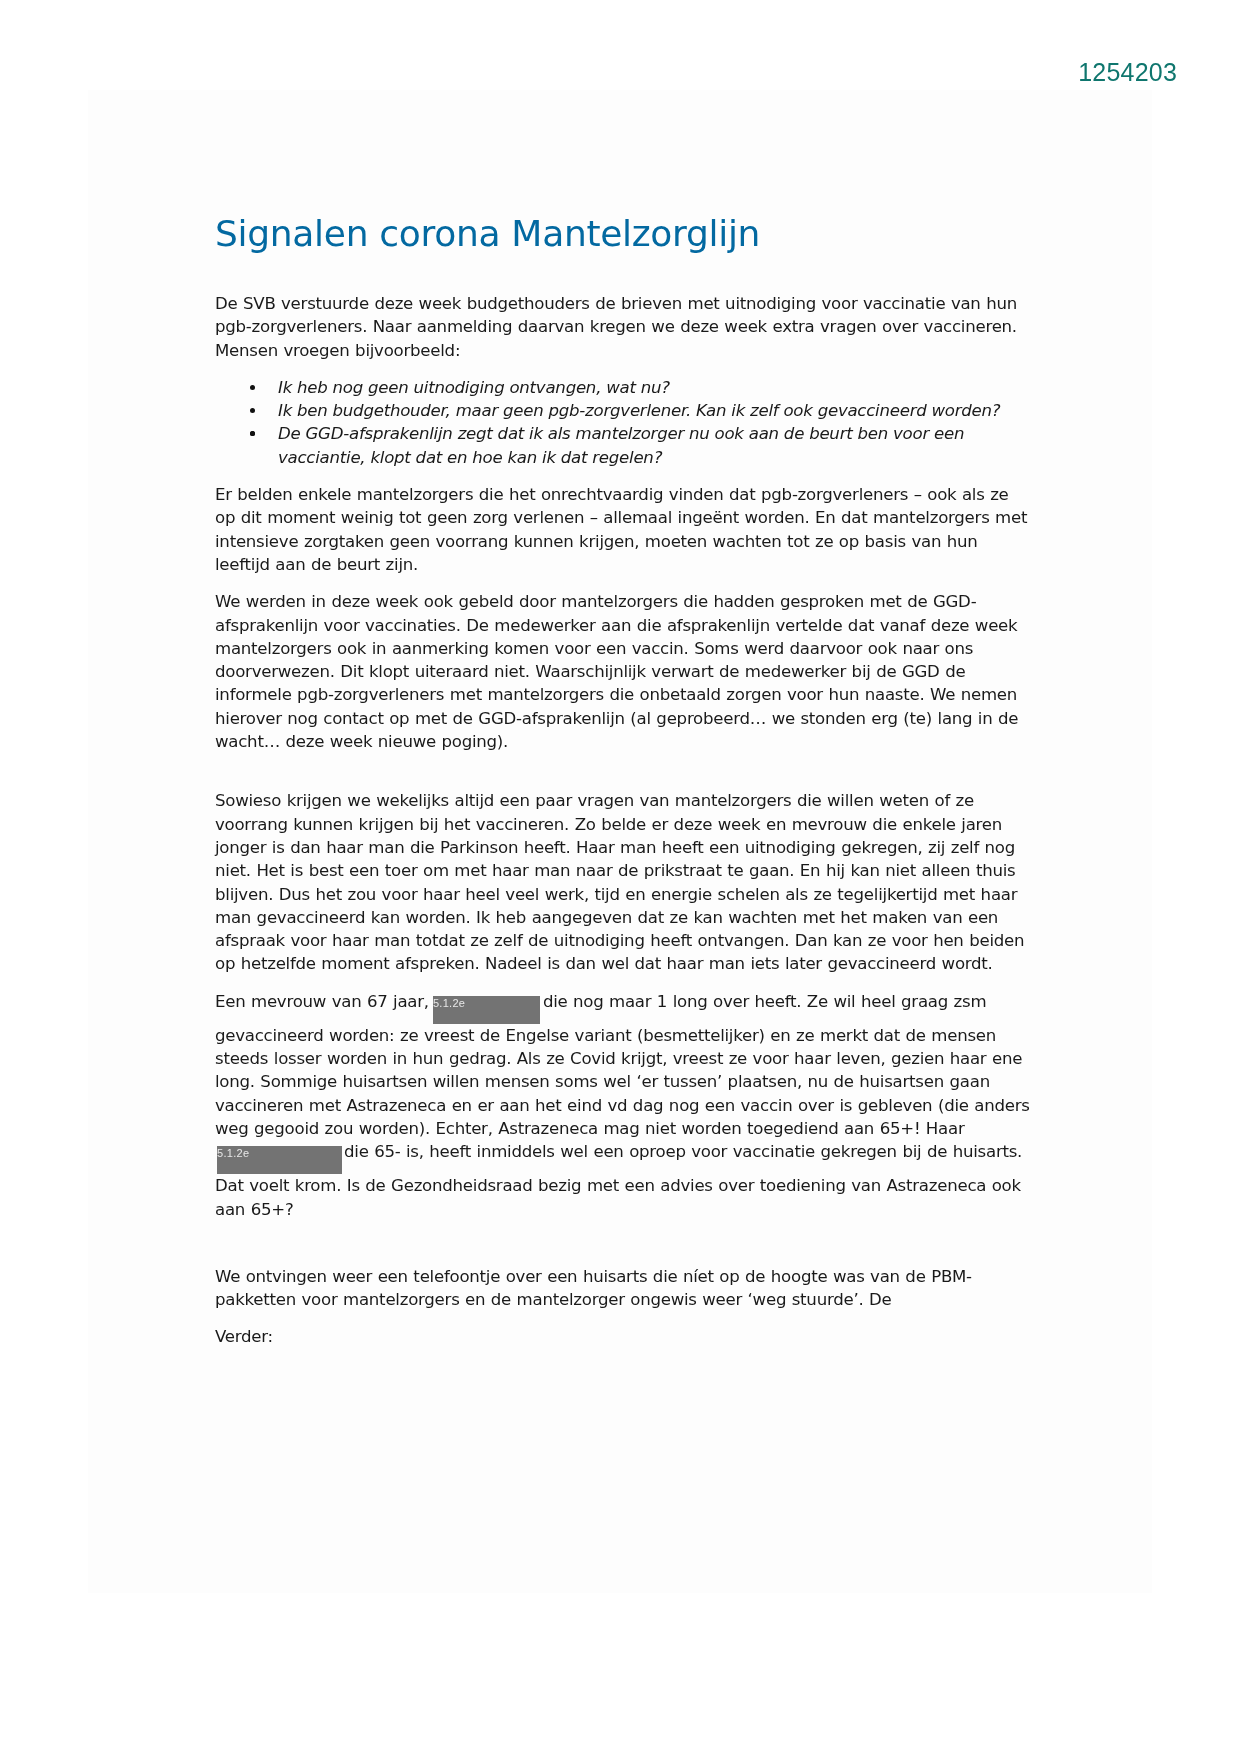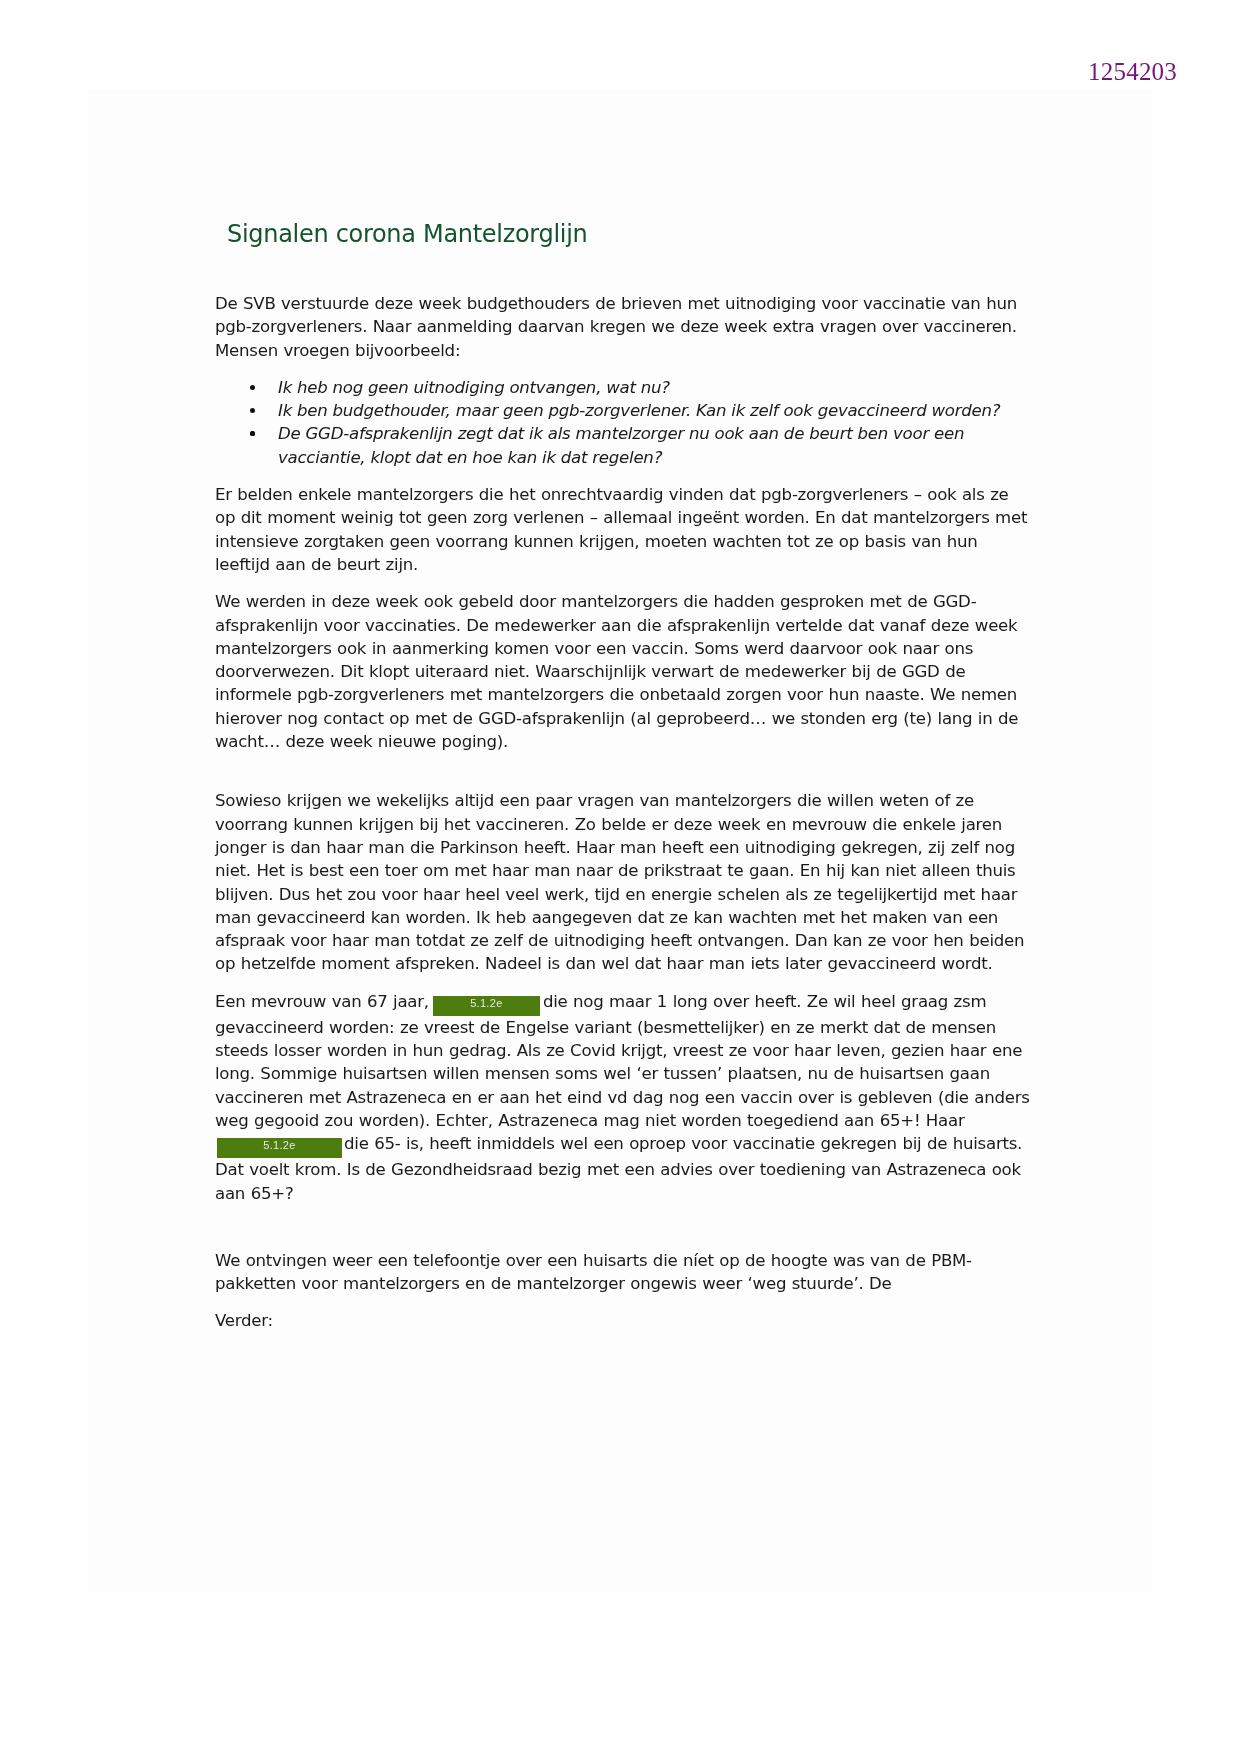--- a/index.html
+++ b/index.html
@@ -12,46 +12,46 @@
     height: 1754px;
     position: relative;
     overflow: hidden;
     font-family: "DejaVu Sans", sans-serif;
     color: #1a1a1a;
   }
   .doc-id {
     position: absolute;
     top: 58px;
     right: 64px;
-    font-family: Liberation Serif, serif;
+    font-family: Liberation Sans, sans-serif;
     font-size: 25px;
-    color: #701a75;
+    color: #0f766e;
     letter-spacing: 0.2px;
   }
   .page {
     position: absolute;
     left: 88px;
     top: 90px;
     width: 1064px;
     height: 1503px;
     background: #fdfdfd;
   }
   .content {
     position: absolute;
     left: 215px;
     top: 212px;
     width: 815px;
   }
   .title {
     font-family: "DejaVu Sans", sans-serif;
-    font-size: 24px;
+    font-size: 36px;
     line-height: 44px;
     font-weight: normal;
-    margin: 0 0 36px 12px;
-    color: #14532d;
+    margin: 0 0 36px 0;
+    color: #0369a1;
     letter-spacing: -0.3px;
   }
   p {
     margin: 0 0 14px 0;
     font-size: 16.6px;
     line-height: 23.3px;
     letter-spacing: -0.25px;
     word-spacing: 0.5px;
   }
   ul.bullets {
@@ -73,28 +73,28 @@
     top: 9px;
     width: 5px;
     height: 5px;
     background: #111;
     border-radius: 50%;
   }
   .gap-lg { height: 22px; }
   .gap-xl { height: 30px; }
   .redact {
     display: inline-block;
-    background: #4d7c0f;
+    background: #737373;
     color: #e8e8e8;
     font-family: "Liberation Sans", sans-serif;
     font-size: 11px;
     line-height: 20px;
-    height: 20px;
+    height: 28px;
     vertical-align: -3px;
-    text-align: center;
+    text-align: left;
     letter-spacing: 0.3px;
   }
   .redact.r1 { width: 107px; margin-left: 4px; margin-right: 3px; }
   .redact.r2 { width: 125px; margin-left: 2px; margin-right: 2px; }
   .redact span { position: relative; top: -3px; }
 </style>
 </head>
 <body>
 
 <div class="doc-id">1254203</div>

